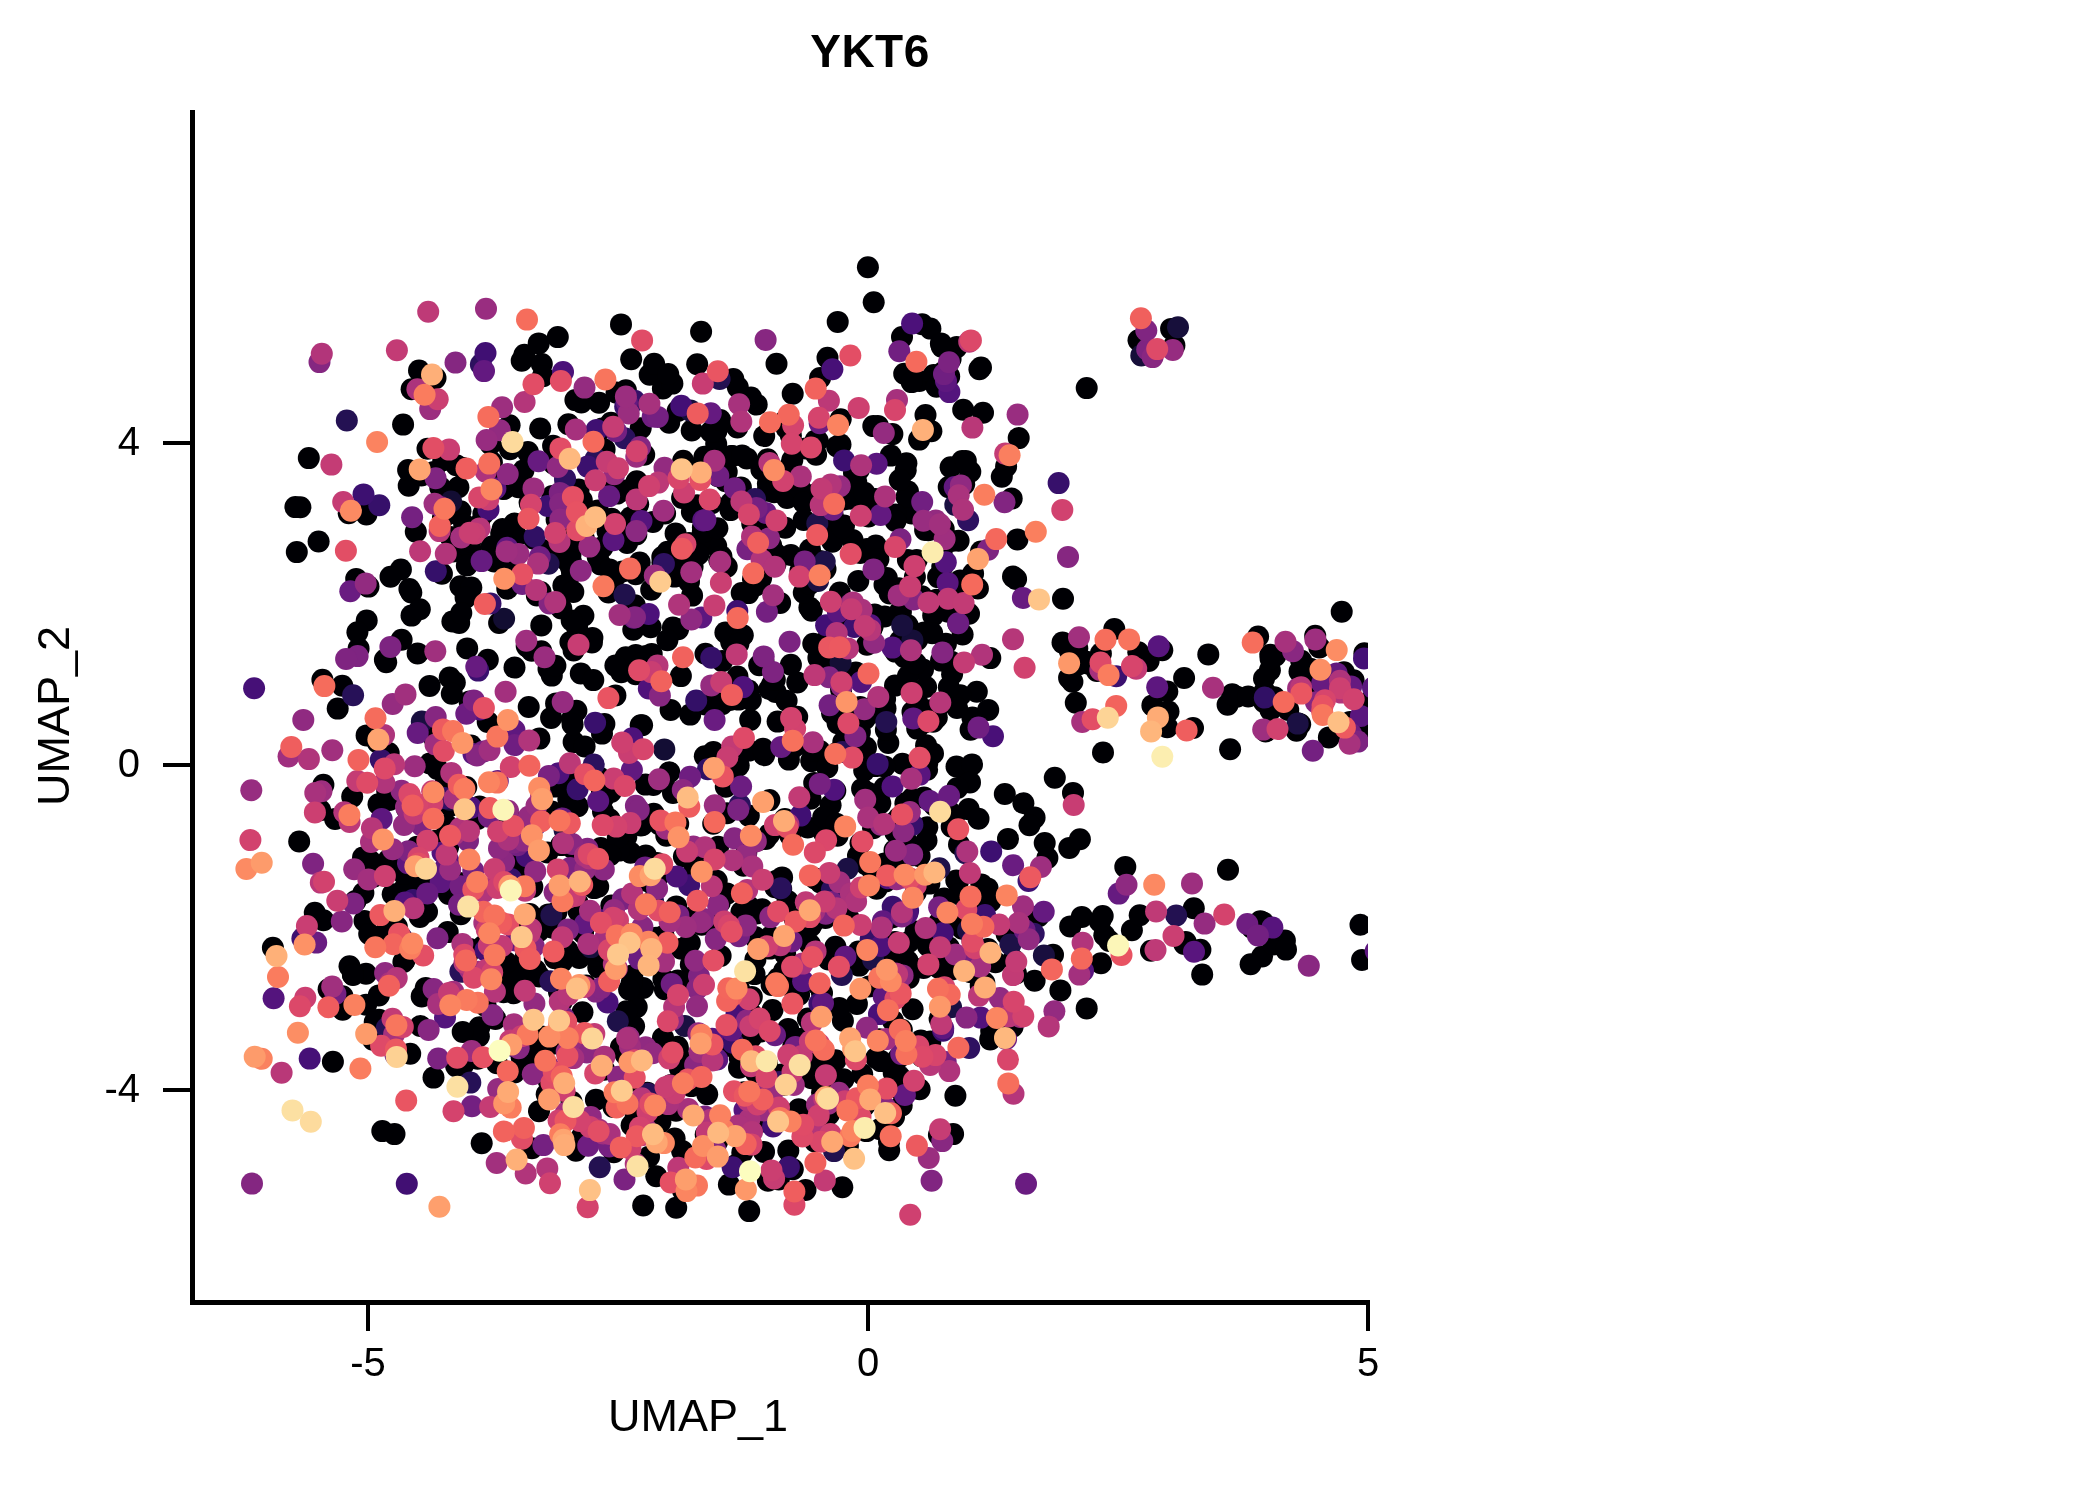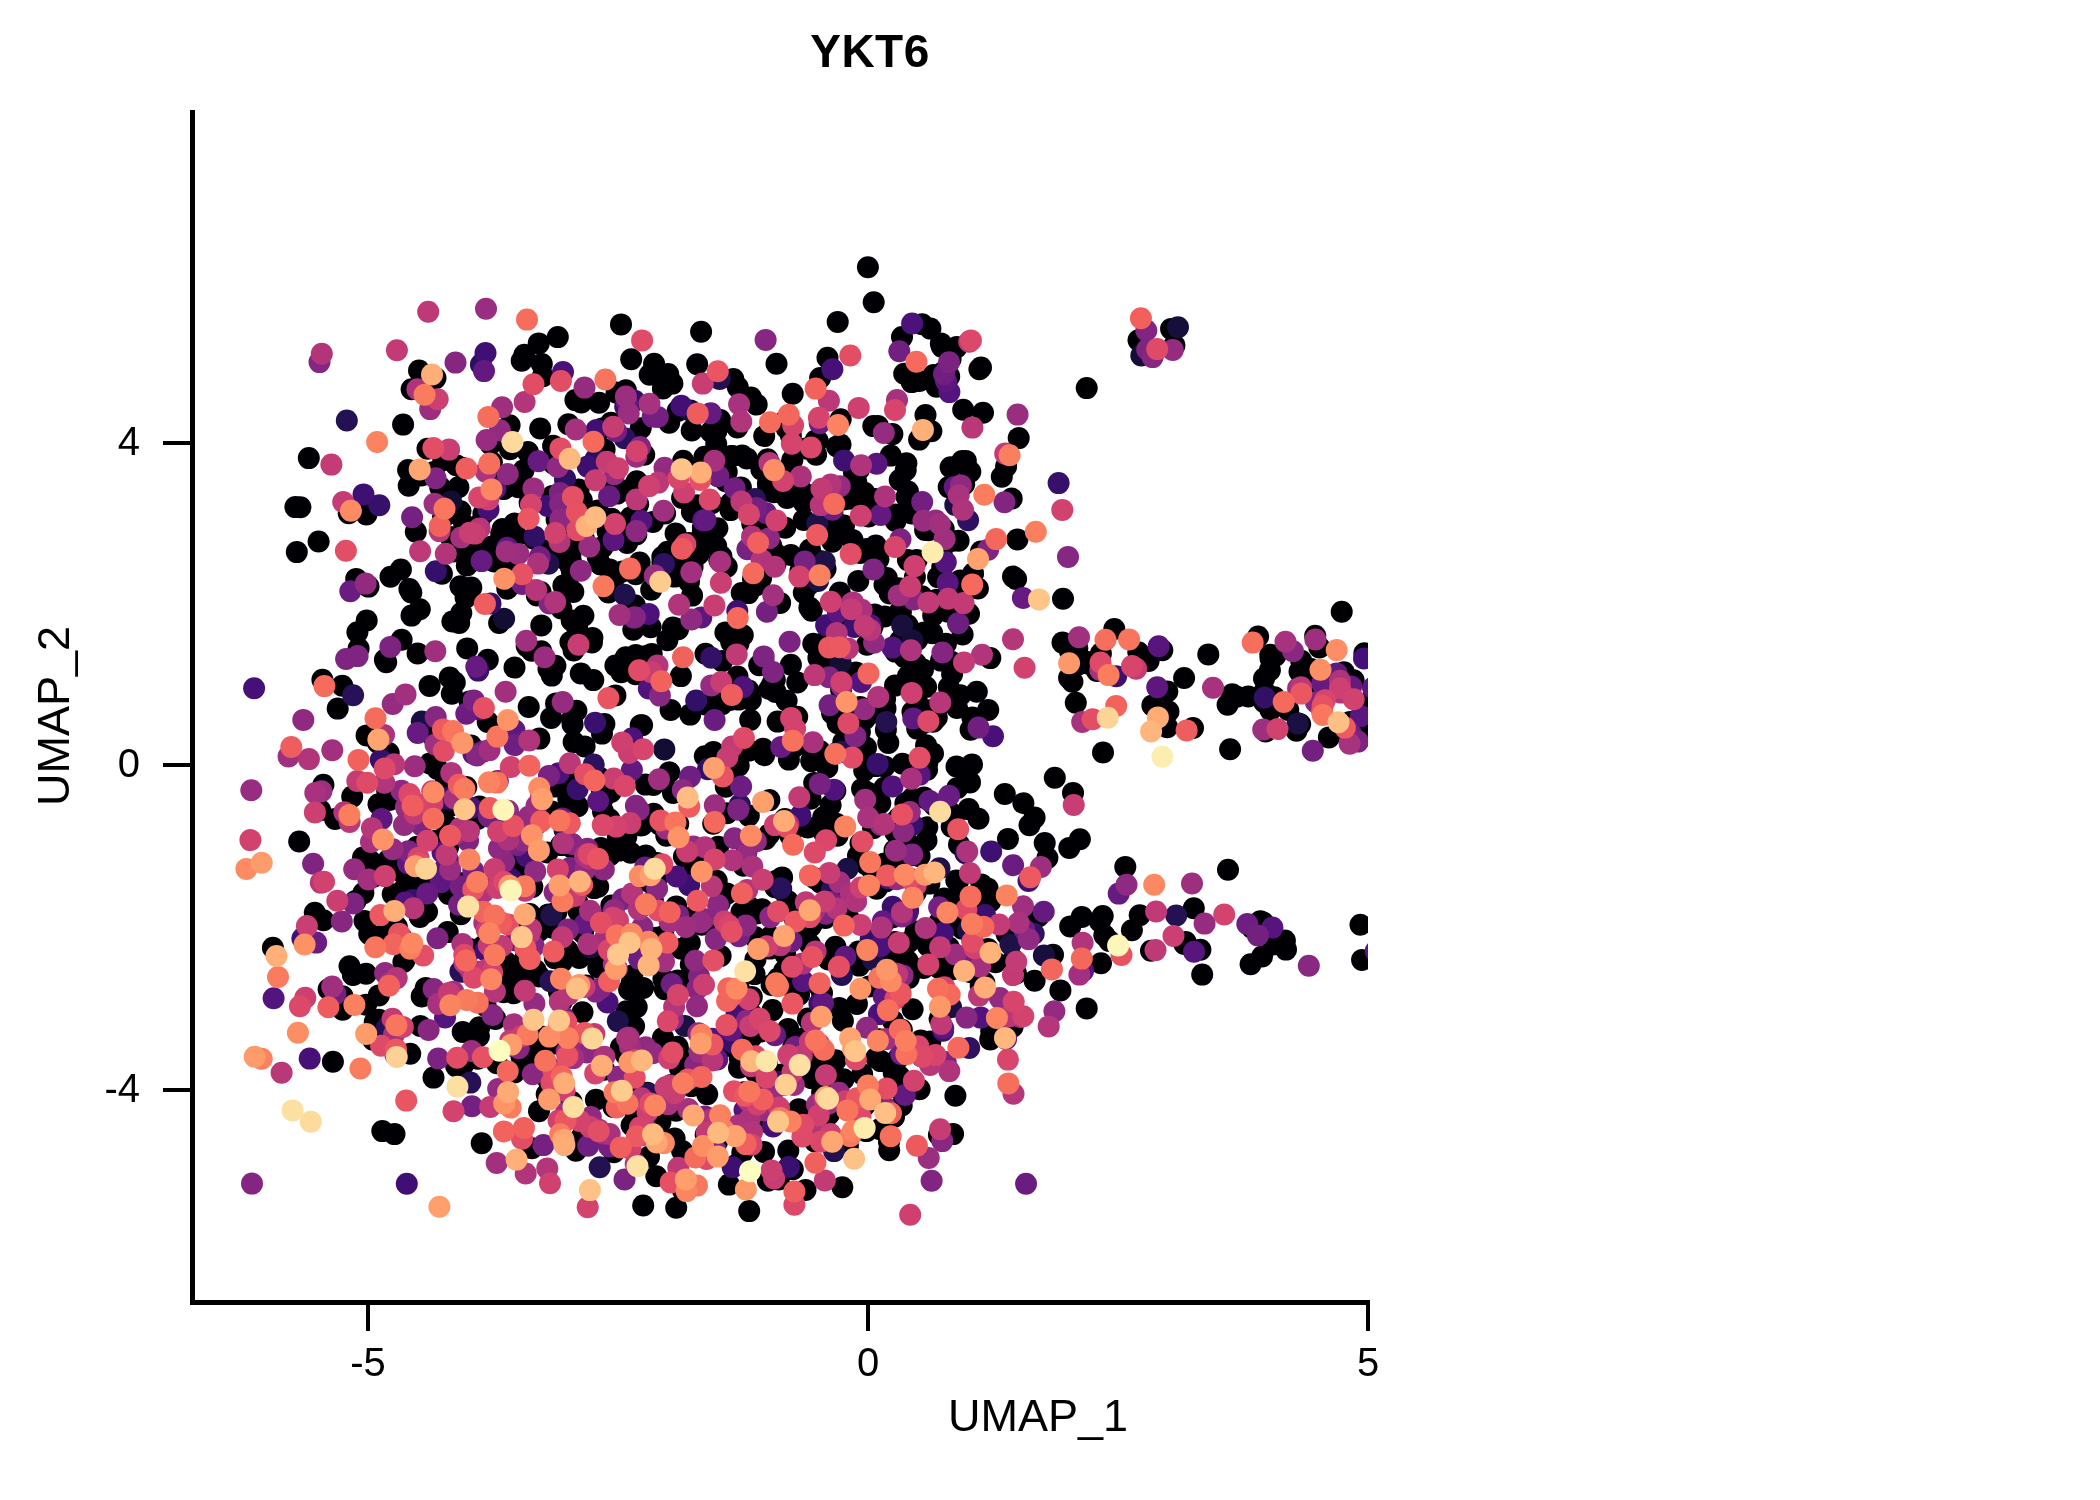--- a/index.html
+++ b/index.html
@@ -74,21 +74,21 @@
     text-align: center;
     font-size: 40px;
     color: #000000;
     line-height: 1;
   }
   #xlabel {
     position: absolute;
     left: 608px;
     top: 1390px;
     width: 520px;
-    text-align: right;
+    text-align: left;
     font-size: 45px;
     color: #000000;
   }
   #ylabel {
     position: absolute;
     left: -206px;
     top: 690px;
     width: 520px;
     text-align: center;
     font-size: 45px;

